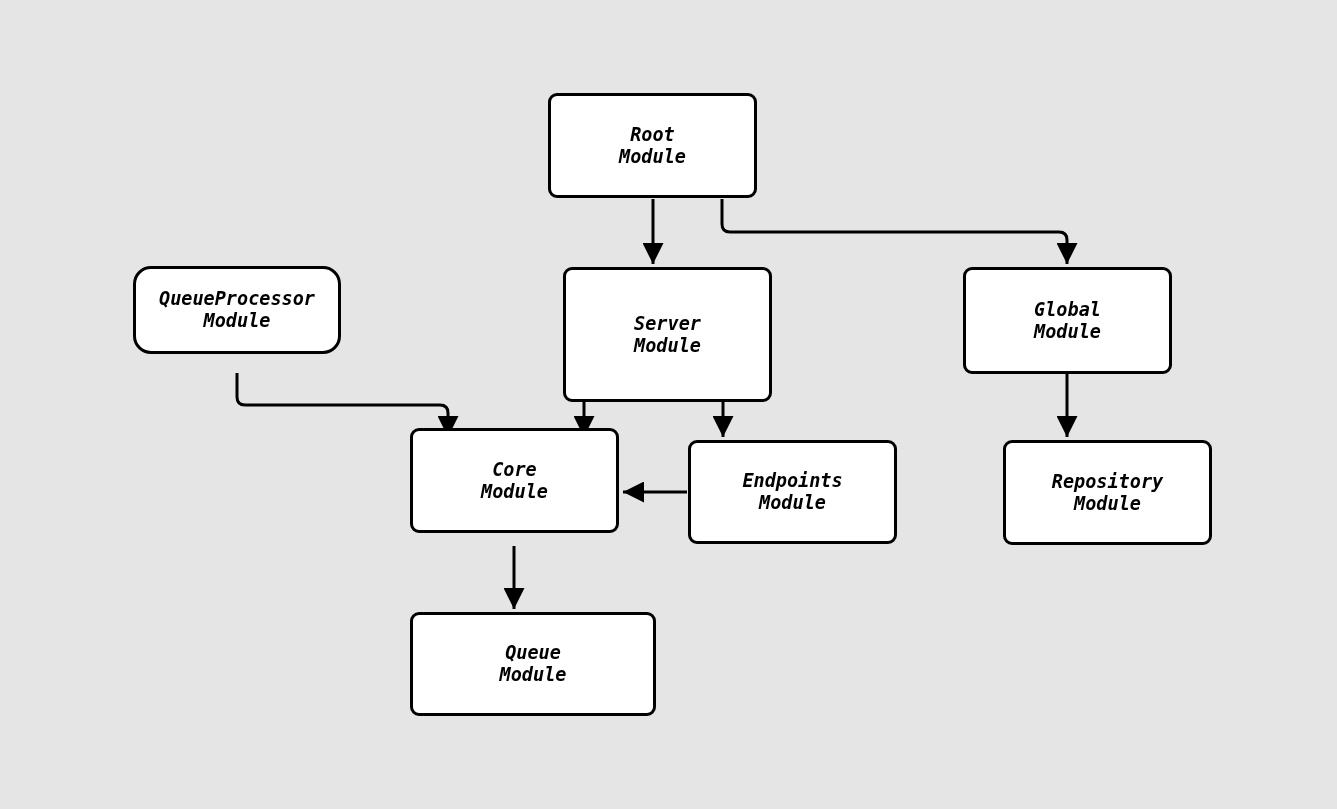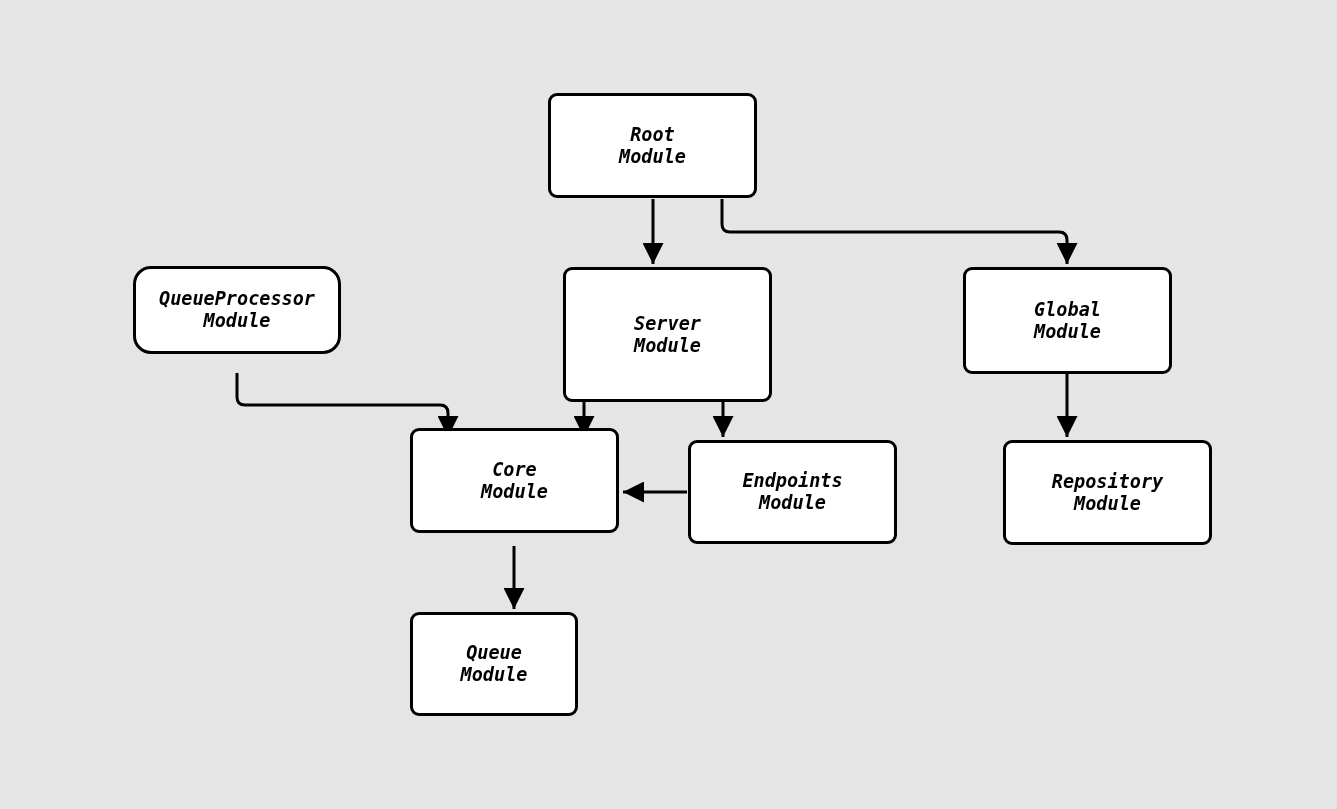--- a/index.html
+++ b/index.html
@@ -97,18 +97,18 @@
   <div class="node" style="left:688px; top:440px; width:209px; height:104px;">
     <span class="node-label">Endpoints
 Module</span>
   </div>
 
   <div class="node" style="left:963px; top:440px; width:209px; height:105px;margin-left:40px;">
     <span class="node-label">Repository
 Module</span>
   </div>
 
-  <div class="node" style="left:410px; top:612px; width:168px; height:104px;">
+  <div class="node" style="left:410px; top:612px; width:246px; height:104px;">
     <span class="node-label">Queue
 Module</span>
   </div>
 
 </div>
 
 </body></html>

